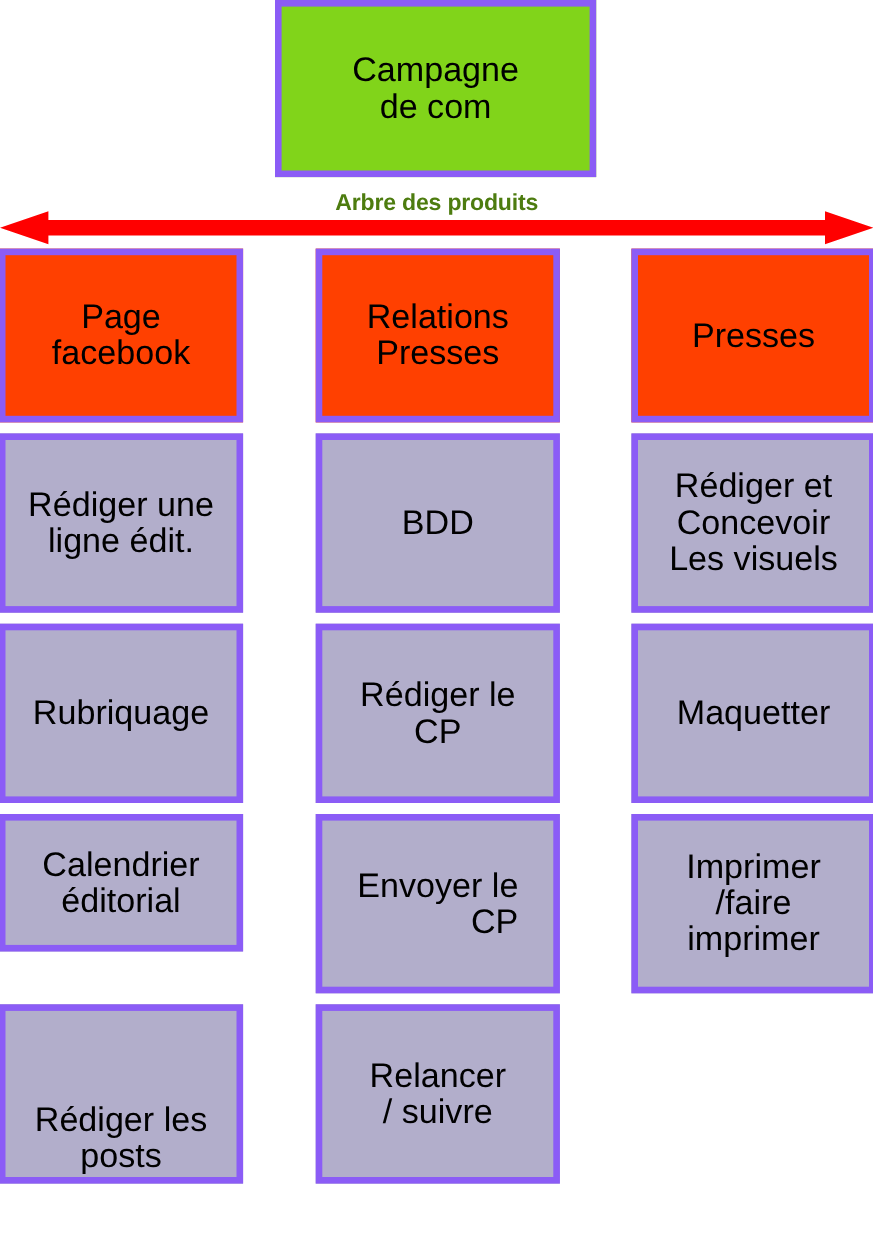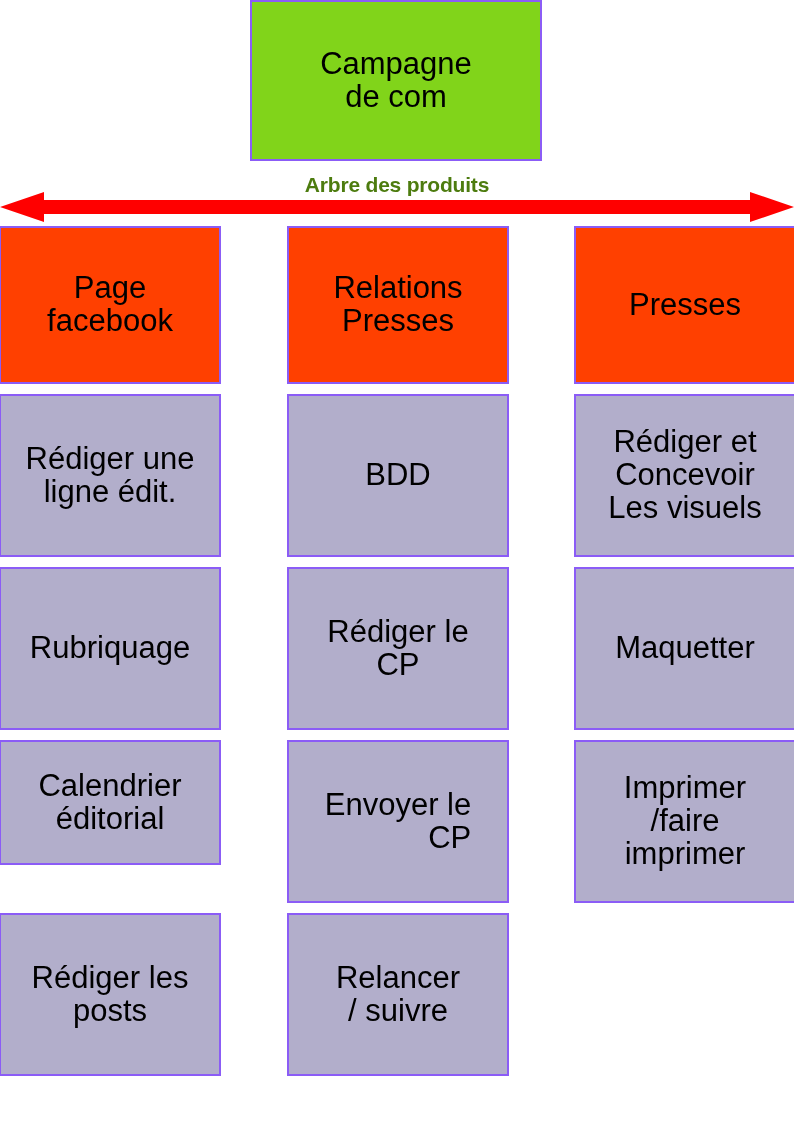--- a/index.html
+++ b/index.html
@@ -20,21 +20,21 @@
     position: absolute;
     left: 0; top: 0;
     width: 794px;
     height: 1123px;
   }
 
   
   .node {
     position: absolute;
     box-sizing: border-box;
-    border: 2px solid #8b5cf6;
+    border: 6px solid #8b5cf6;
     display: flex;
     align-items: center;
     justify-content: center;
     text-align: center;
     color: #000000;
     line-height: 1.06;
     white-space: pre-line;
     padding: 2px 4px;
   }
 
@@ -100,21 +100,21 @@
     <span>Rédiger une
 ligne édit.</span>
   </div>
   <div class="node task" style="left:-1px; top:567px; width:222px; height:163px;">
     <span>Rubriquage</span>
   </div>
   <div class="node task" style="left:-1px; top:740px; width:222px; height:125px;">
     <span>Calendrier
 éditorial</span>
   </div>
-  <div class="node task" style="left:-1px; top:913px; width:222px; height:163px;">
+  <div class="node task" style="left:-1px; top:913px; width:222px; height:163px;align-items:flex-end;">
     <span>Rédiger les
 posts</span>
   </div>
 
   <div class="node product" style="left:287px; top:226px; width:222px; height:158px;">
     <span>Relations
 Presses</span>
   </div>
   <div class="node task" style="left:287px; top:394px; width:222px; height:163px;">
     <span>BDD</span>

